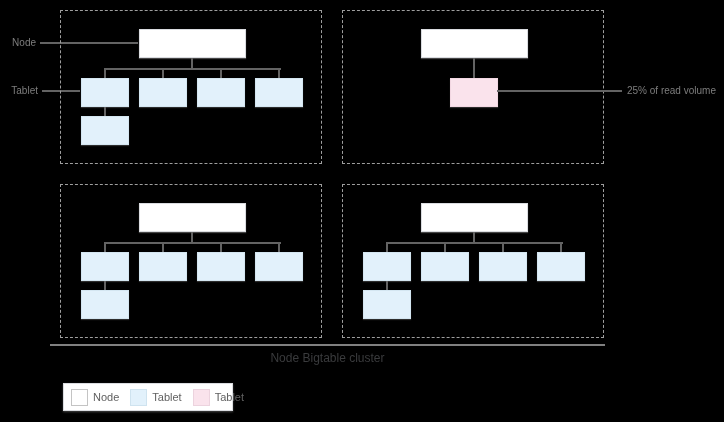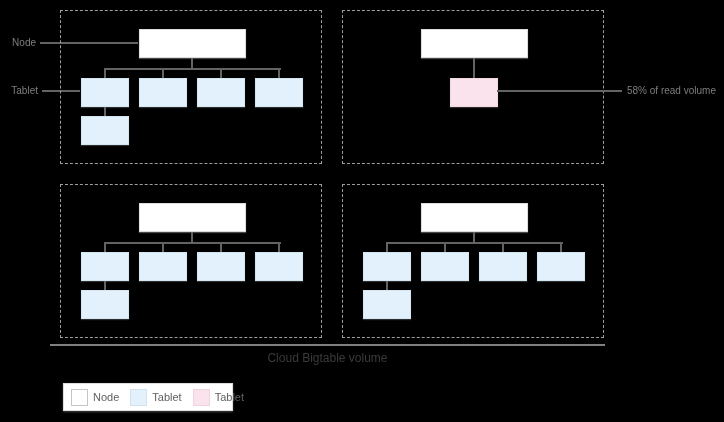--- a/index.html
+++ b/index.html
@@ -84,21 +84,21 @@
     <div class="cline" style="left:43px;top:96px;width:2px;height:10px;"></div>
     <div class="shape tablet-box" style="left:20px;top:105px;"></div>
   </div>
 
   <div class="quad" style="left:342px;top:10px;">
     <div class="shape node-box" style="left:78px;top:18px;"></div>
     <div class="cline" style="left:130px;top:47px;width:2px;height:21px;"></div>
     <div class="shape tablet-box hot" style="left:107px;top:67px;"></div>
   </div>
   <div class="cline" style="left:497px;top:90px;width:125px;height:2px;"></div>
-  <div class="callout-text" style="left:627px;top:85px;">58% of read volume</div>
+  <div class="callout-text" style="left:627px;top:85px;">25% of read volume</div>
 
   <div class="quad" style="left:60px;top:184px;">
     <div class="shape node-box" style="left:78px;top:18px;"></div>
     <div class="cline" style="left:130px;top:47px;width:2px;height:10px;"></div>
     <div class="cline" style="left:43px;top:57px;width:177px;height:2px;"></div>
     <div class="cline" style="left:43px;top:57px;width:2px;height:11px;"></div>
     <div class="cline" style="left:101px;top:57px;width:2px;height:11px;"></div>
     <div class="cline" style="left:159px;top:57px;width:2px;height:11px;"></div>
     <div class="cline" style="left:217px;top:57px;width:2px;height:11px;"></div>
     <div class="shape tablet-box" style="left:20px;top:67px;"></div>
@@ -119,21 +119,21 @@
     <div class="cline" style="left:217px;top:57px;width:2px;height:11px;"></div>
     <div class="shape tablet-box" style="left:20px;top:67px;"></div>
     <div class="shape tablet-box" style="left:78px;top:67px;"></div>
     <div class="shape tablet-box" style="left:136px;top:67px;"></div>
     <div class="shape tablet-box" style="left:194px;top:67px;"></div>
     <div class="cline" style="left:43px;top:96px;width:2px;height:10px;"></div>
     <div class="shape tablet-box" style="left:20px;top:105px;"></div>
   </div>
 
   <div class="caption-line"></div>
-  <div class="caption">Cloud Bigtable volume</div>
+  <div class="caption">Node Bigtable cluster</div>
 
   <div class="legend">
     <div class="legend-item">
       <span class="swatch node-swatch"></span>
       <span class="legend-label">Node</span>
     </div>
     <div class="legend-item">
       <span class="swatch tablet-swatch"></span>
       <span class="legend-label">Tablet</span>
     </div>

